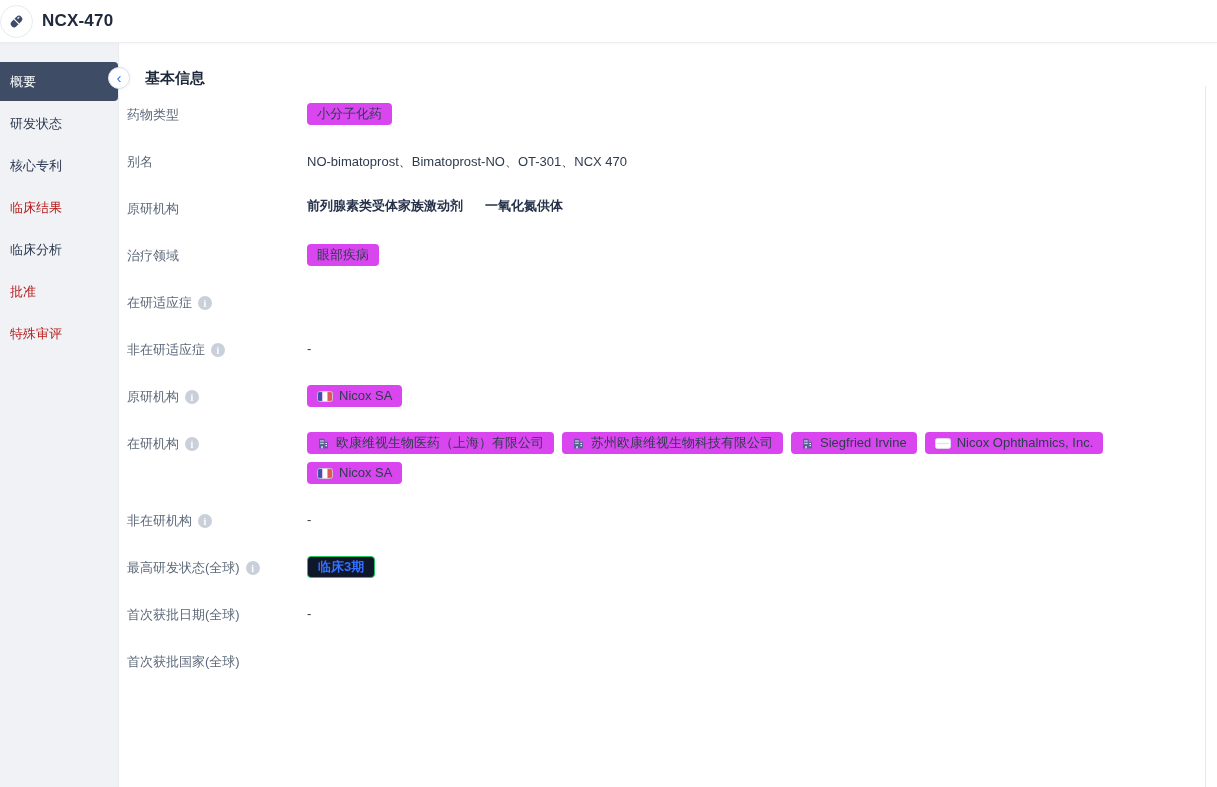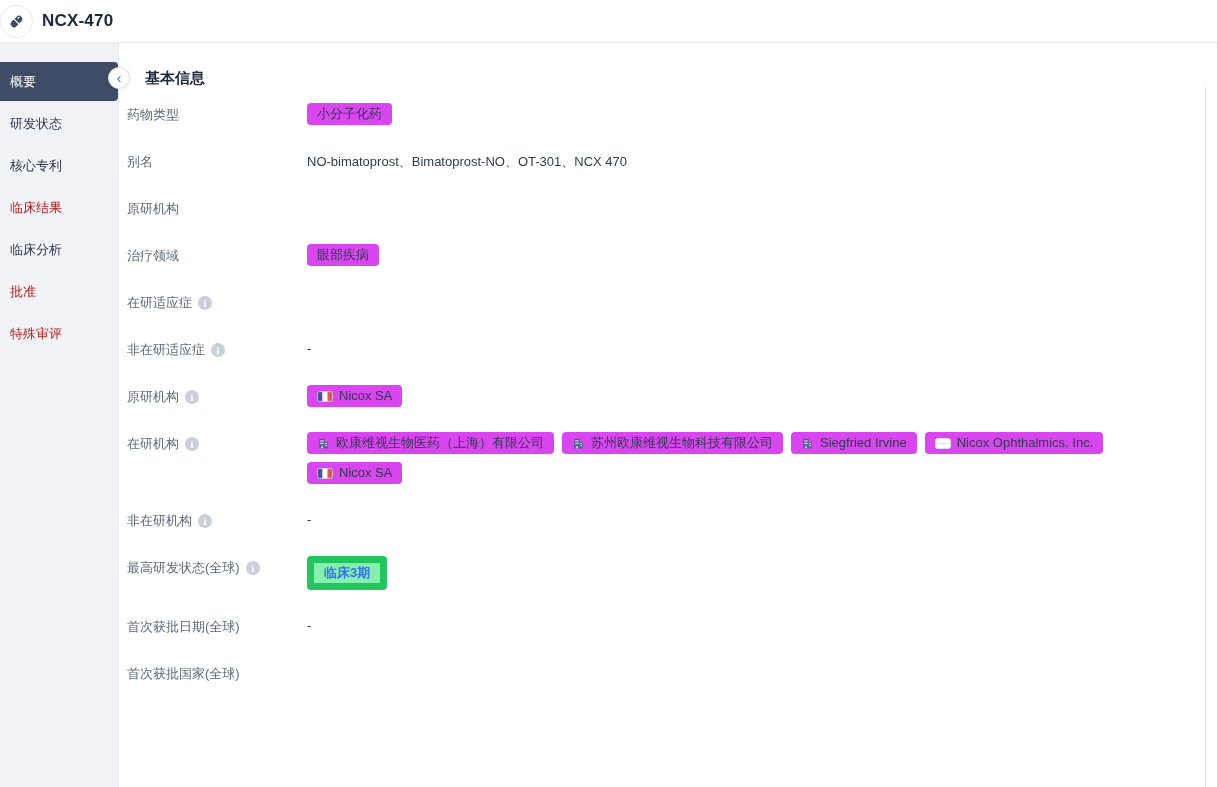--- a/index.html
+++ b/index.html
@@ -62,21 +62,21 @@
     display:flex; flex-wrap:wrap; gap:8px; align-items:center;
     font-size:13px; color:#2e3b4e; max-width:880px;
   }
   .tag {
     background:#d946ef; border-radius:4px; padding:3px 10px; line-height:16px;
     font-size:13px; color:#2e3b4e; display:inline-flex; align-items:center;
     gap:6px; cursor:pointer; white-space:nowrap;
   }
   .tag .org-ic { display:inline-flex; align-items:center; }
   .phase-tag {
-    border:7px solid #22c55e; color:#3370ff; font-weight:bold; background:#86efac;
+    border:1px solid #22c55e; color:#3370ff; font-weight:bold; background:#0f172a;
     border-radius:4px; padding:2px 10px; font-size:13px; line-height:16px;
     display:inline-block;
   }
   .bold-val { font-weight:bold; color:#26324a; margin-right:14px; }
   .text-val { padding-top:3px; }
   .scroll-track {
     position:absolute; top:43px; right:0; bottom:0; width:12px;
     background:#fff; border-left:1px solid #e6e8eb; z-index:3;
   }
 </style>
@@ -126,20 +126,24 @@
             <span>别名</span>
           </div>
           <div class="row-value">
             <span class="text-val">NO-bimatoprost、Bimatoprost-NO、OT-301、NCX 470</span>
           </div>
         </div>
         <div class="info-row">
           <div class="row-label">
             <span>原研机构</span>
           </div>
+          <div class="row-value">
+            <span class="bold-val">前列腺素类受体家族激动剂</span>
+            <span class="bold-val">一氧化氮供体</span>
+          </div>
         </div>
         <div class="info-row">
           <div class="row-label">
             <span>治疗领域</span>
           </div>
           <div class="row-value">
             <span class="tag">眼部疾病</span>
           </div>
         </div>
         <div class="info-row">

